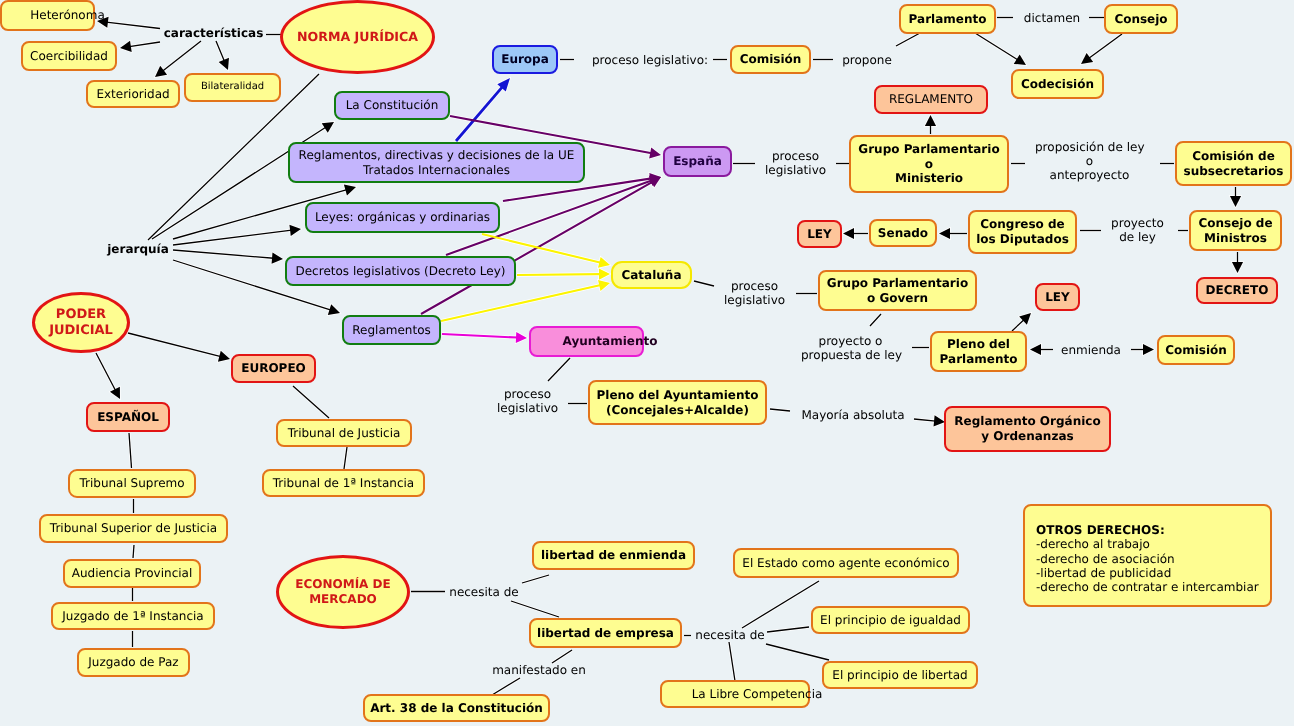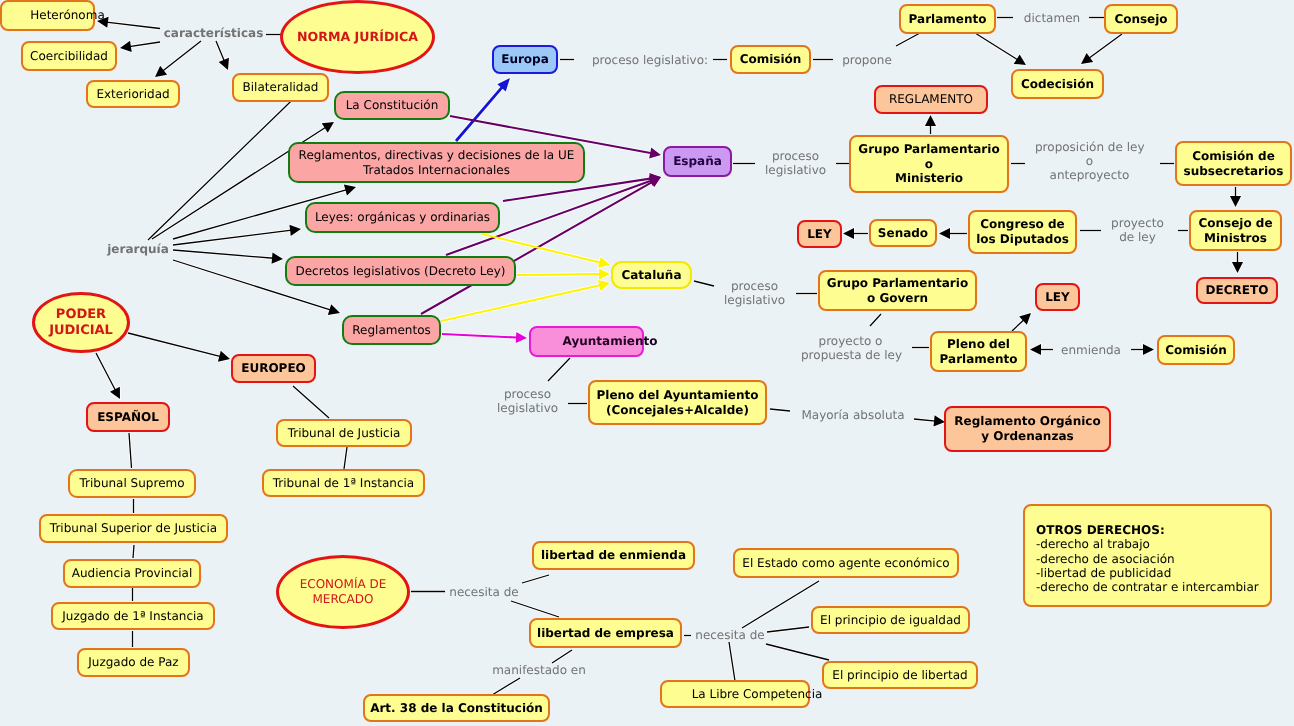--- a/index.html
+++ b/index.html
@@ -4,25 +4,25 @@
 <style>
   html,body{margin:0;padding:0;}
   body{width:1294px;height:726px;background:#ebf2f5;position:relative;overflow:hidden;
        font-family:"DejaVu Sans",sans-serif;-webkit-font-smoothing:antialiased;text-rendering:geometricPrecision;}
   #stage{position:absolute;left:0;top:0;width:1294px;height:726px;}
   svg#edges{position:absolute;left:0;top:0;width:1294px;height:726px;pointer-events:none;}
   .node{position:absolute;box-sizing:border-box;display:flex;align-items:center;justify-content:center;
         text-align:center;line-height:1.21;white-space:pre;z-index:2;}
   .rect{border-radius:8px;border-style:solid;}
   .ell{border-radius:50%;border-style:solid;}
-  .lbl{position:absolute;white-space:pre;text-align:center;color:#737373;z-index:1;line-height:14.2px;}
+  .lbl{position:absolute;white-space:pre;text-align:center;color:#000000;z-index:1;line-height:14.2px;}
 
   
   .s-yellow{background:#fefd91;border-color:#e2741a;border-width:2.2px;color:#000000;}
-  .s-green{background:#fca5a5;border-color:#117d11;border-width:2.2px;color:#000000;border-radius:10px;}
+  .s-green{background:#c4b5fd;border-color:#117d11;border-width:2.2px;color:#000000;}
   .s-blue{background:#9cc8f7;border-color:#1a1ae0;border-width:2.2px;color:#000022;}
   .s-purple{background:#cc99f2;border-color:#8a1a9e;border-width:2px;color:#200040;}
   .s-pink{background:#f98edb;border-color:#e81cd4;border-width:2px;color:#200020;padding-left:47px;}
   .s-salmon{background:#fdc59a;border-color:#e21414;border-width:2.2px;color:#000000;}
   .s-ellred{background:#fefd91;border-color:#e21414;border-width:3px;color:#d01818;}
   .s-catal{background:#fefd91;border-color:#f5e800;border-width:2.2px;color:#000000;}
 </style>
 </head>
 <body>
 
@@ -365,21 +365,21 @@
         <polygon points="610,283 600.4964517979549,290.87671070761166 598.039453793587,279.94953537239667" fill="#fcf400"></polygon>
       </g>
       <g>
         <line x1="442" y1="334" x2="517.6603357776514" y2="337.56048638953655" stroke="#e800d8" stroke-width="2.1" stroke-linecap="butt"></line>
         <polygon points="527,338 515.748921640168,343.0767347518774 516.2753978366591,331.8891155764439" fill="#e800d8"></polygon>
       </g>
     </svg>
 <div class="node rect s-yellow" style="left: 0px; top: 0px; width: 95px; height: 31px; font-size: 12px; padding-left: 40px;">Heterónoma</div>
     <div class="node rect s-yellow" style="left: 21px; top: 41px; width: 96px; height: 30px; font-size: 12px;">Coercibilidad</div>
     <div class="node rect s-yellow" style="left: 86px; top: 80px; width: 94px; height: 28px; font-size: 12px;">Exterioridad</div>
-    <div class="node rect s-yellow" style="left: 184px; top: 73px; width: 97px; height: 29px; font-size: 12px; margin-left: 48px;">Bilateralidad</div>
+    <div class="node rect s-yellow" style="left: 184px; top: 73px; width: 97px; height: 29px; font-size: 10px;">Bilateralidad</div>
     <div class="node ell s-ellred" style="left: 280px; top: 0px; width: 155px; height: 74px; font-size: 12.6px; font-weight: 700;">NORMA JURÍDICA</div>
     <div class="node rect s-green" style="left: 334px; top: 91px; width: 116px; height: 29px; font-size: 12px;">La Constitución</div>
     <div class="node rect s-green" style="left: 288px; top: 142px; width: 297px; height: 41px; font-size: 12px;">Reglamentos, directivas y decisiones de la UE
 Tratados Internacionales</div>
     <div class="node rect s-green" style="left: 305px; top: 202px; width: 195px; height: 31px; font-size: 12px;">Leyes: orgánicas y ordinarias</div>
     <div class="node rect s-green" style="left: 285px; top: 256px; width: 231px; height: 30px; font-size: 12px;">Decretos legislativos (Decreto Ley)</div>
     <div class="node rect s-green" style="left: 342px; top: 315px; width: 99px; height: 30px; font-size: 12px;">Reglamentos</div>
     <div class="node rect s-blue" style="left: 492px; top: 45px; width: 66px; height: 29px; font-size: 12px; font-weight: 700;">Europa</div>
     <div class="node rect s-yellow" style="left: 730px; top: 45px; width: 81px; height: 29px; font-size: 12px; font-weight: 700;">Comisión</div>
     <div class="node rect s-purple" style="left: 663px; top: 146px; width: 69px; height: 31px; font-size: 12px; font-weight: 700;">España</div>
@@ -415,21 +415,21 @@
 JUDICIAL</div>
     <div class="node rect s-salmon" style="left: 231px; top: 354px; width: 85px; height: 29px; font-size: 12px; font-weight: 700;">EUROPEO</div>
     <div class="node rect s-salmon" style="left: 86px; top: 402px; width: 84px; height: 30px; font-size: 12px; font-weight: 700;">ESPAÑOL</div>
     <div class="node rect s-yellow" style="left: 276px; top: 419px; width: 136px; height: 28px; font-size: 12px;">Tribunal de Justicia</div>
     <div class="node rect s-yellow" style="left: 262px; top: 469px; width: 163px; height: 28px; font-size: 12px;">Tribunal de 1ª Instancia</div>
     <div class="node rect s-yellow" style="left: 68px; top: 469px; width: 128px; height: 29px; font-size: 12px; border-radius: 9px;">Tribunal Supremo</div>
     <div class="node rect s-yellow" style="left: 39px; top: 514px; width: 189px; height: 29px; font-size: 12px;">Tribunal Superior de Justicia</div>
     <div class="node rect s-yellow" style="left: 63px; top: 559px; width: 138px; height: 29px; font-size: 12px;">Audiencia Provincial</div>
     <div class="node rect s-yellow" style="left: 51px; top: 602px; width: 164px; height: 28px; font-size: 12px;">Juzgado de 1ª Instancia</div>
     <div class="node rect s-yellow" style="left: 77px; top: 648px; width: 113px; height: 29px; font-size: 12px;">Juzgado de Paz</div>
-    <div class="node ell s-ellred" style="left: 276px; top: 555px; width: 134px; height: 74px; font-size: 12px; font-weight: 400;">ECONOMÍA DE
+    <div class="node ell s-ellred" style="left: 276px; top: 555px; width: 134px; height: 74px; font-size: 12px; font-weight: 700;">ECONOMÍA DE
 MERCADO</div>
     <div class="node rect s-yellow" style="left: 532px; top: 541px; width: 163px; height: 29px; font-size: 12px; font-weight: 700;">libertad de enmienda</div>
     <div class="node rect s-yellow" style="left: 529px; top: 618px; width: 153px; height: 30px; font-size: 12px; font-weight: 700;">libertad de empresa</div>
     <div class="node rect s-yellow" style="left: 363px; top: 694px; width: 187px; height: 28px; font-size: 12px; font-weight: 700;">Art. 38 de la Constitución</div>
     <div class="node rect s-yellow" style="left: 811px; top: 606px; width: 159px; height: 28px; font-size: 12px;">El principio de igualdad</div>
     <div class="node rect s-yellow" style="left: 733px; top: 548px; width: 226px; height: 30px; font-size: 12px;">El Estado como agente económico</div>
     <div class="node rect s-yellow" style="left: 822px; top: 661px; width: 156px; height: 28px; font-size: 12px;">El principio de libertad</div>
     <div class="node rect s-yellow" style="left: 660px; top: 680px; width: 150px; height: 28px; font-size: 12px; padding-left: 44px;">La Libre Competencia</div>
     <div class="node rect s-yellow" style="left: 1023px; top: 504px; width: 249px; height: 103px; font-size: 12px; display: block; text-align: left; padding: 17px 0px 0px 11px; line-height: 1.19;"><div style="font-weight: 700;">OTROS DERECHOS:</div><div>-derecho al trabajo</div><div>-derecho de asociación</div><div>-libertad de publicidad</div><div>-derecho de contratar e intercambiar</div></div>
     <div class="lbl" style="left: 163px; top: 26px; font-size: 12px; width: 101px; white-space: pre; font-weight: 700;">características</div>

